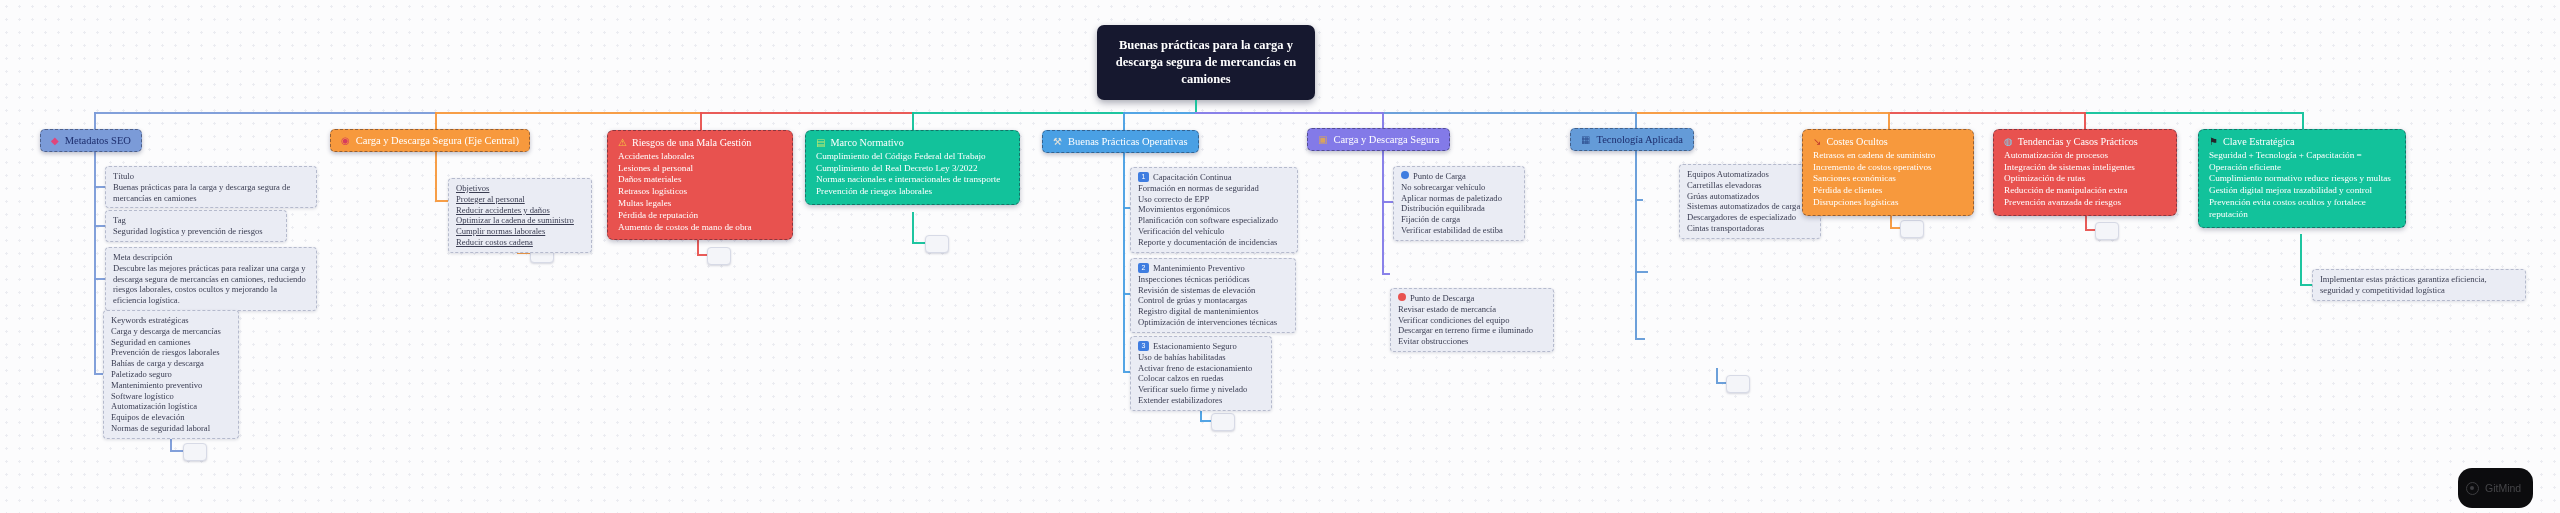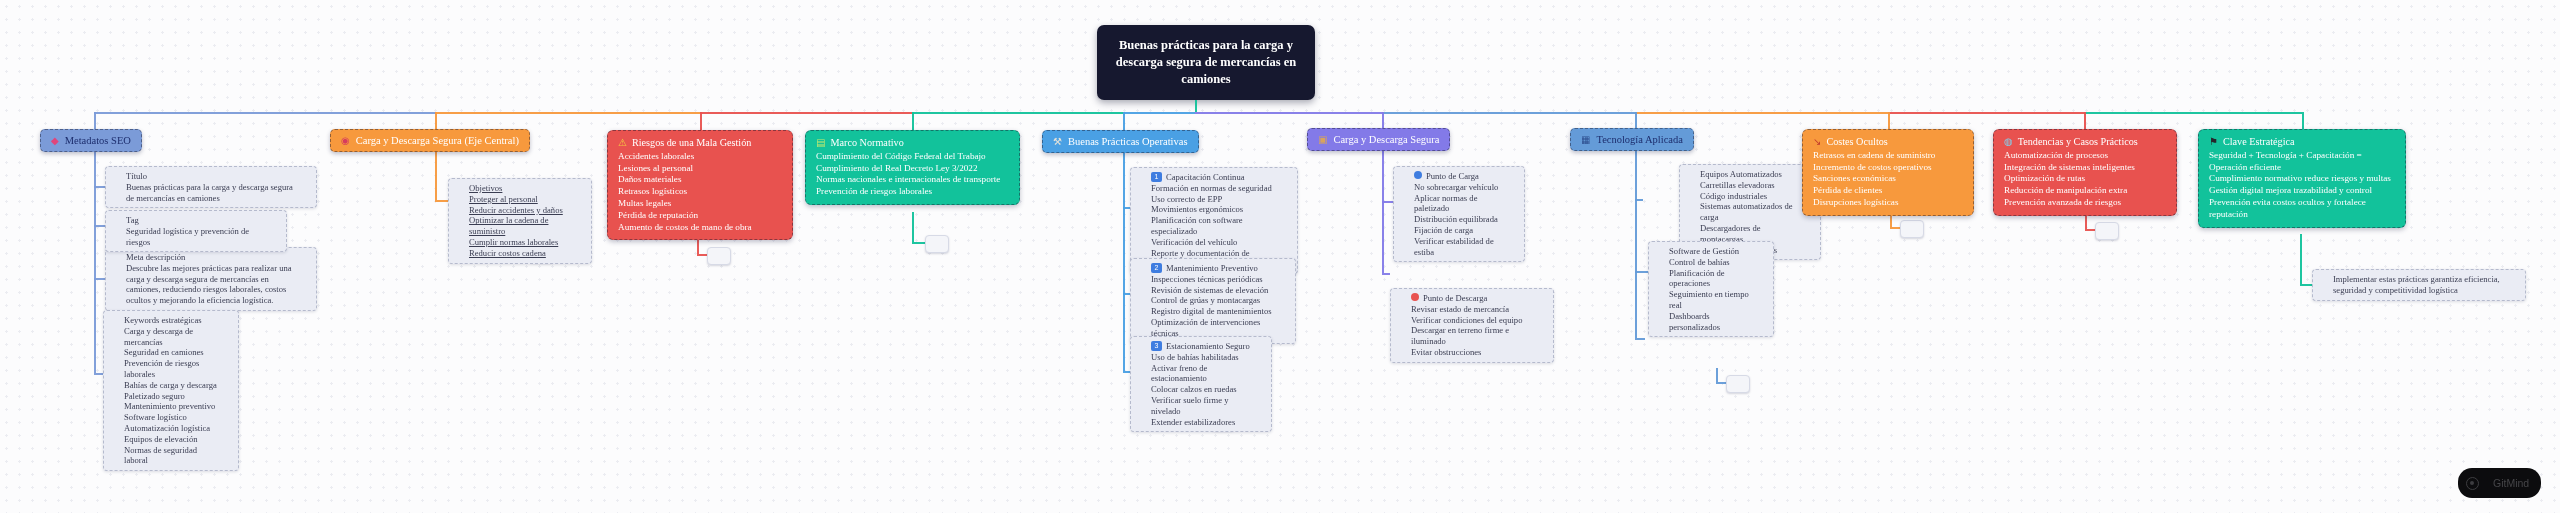--- a/index.html
+++ b/index.html
@@ -28,39 +28,39 @@
   }
   .cbox{
     position:absolute;box-sizing:border-box;color:#fff;
     font-size:9.2px;line-height:11.8px;padding:6px 10px;border-radius:6px;
     border:1px dashed rgba(25,25,45,.45);
     box-shadow:0 2px 5px rgba(35,40,75,.28);
   }
   .cbox .title-row{font-size:10.2px;display:flex;align-items:center;gap:5px;margin-bottom:2px;}
   .kid{
     position:absolute;box-sizing:border-box;background:#eaecf4;color:#3a3d52;
-    font-size:8.6px;line-height:10.8px;padding:4px 20px;border-radius:4px;
+    font-size:8.6px;line-height:10.8px;padding:4px 7px;border-radius:4px;
     border:1px dashed rgba(128,136,165,.5);
     box-shadow:0 1px 3px rgba(35,40,75,.15);
   }
   .kid .title-row{display:flex;align-items:flex-start;gap:4px;}
   .hicon,.bicon{font-family:"DejaVu Sans",sans-serif;font-size:10px;line-height:1;}
   .keycap{
     display:inline-block;min-width:9px;height:10px;line-height:10px;background:#3f7de0;color:#fff;
     border-radius:2px;font-size:7px;text-align:center;padding:0 1px;
     font-family:"Liberation Sans",sans-serif;
   }
   .dotmark{width:8px;height:8px;border-radius:50%;display:inline-block;flex:0 0 auto;}
   .empty-node{
     position:absolute;width:22px;height:16px;background:#f4f5f9;
     border:1px solid #d7dae6;border-radius:4px;box-shadow:0 1px 2px rgba(35,40,75,.18);
   }
   .watermark{
-    position:absolute;left:2458px;top:468px;height:30px;padding:0 12px 0 8px;
-    background:#0c0c0e;border-radius:14px;display:flex;align-items:center;gap:14px;
+    position:absolute;left:2458px;top:468px;height:40px;padding:0 12px 0 8px;
+    background:#0c0c0e;border-radius:14px;display:flex;align-items:center;gap:6px;
     font-family:"Liberation Sans",sans-serif;font-size:10.5px;color:#454548;
   }
   .wm-logo{width:13px;height:13px;border-radius:50%;border:1.5px solid #3d3d40;box-sizing:border-box;position:relative;}
   .wm-logo:after{content:"";position:absolute;left:3px;top:3px;width:4px;height:4px;border-radius:50%;background:#3d3d40;}
 </style>
 </head>
 <body>
 
 <div id="map">
   <div class="central">Buenas prácticas para la carga y descarga segura de mercancías en camiones</div>
@@ -248,31 +248,24 @@
     <div class="line v" style="left: 1716px; top: 368px; height: 14px; background: rgb(100, 155, 216);"></div>
     <div class="line h" style="left: 1716px; top: 382px; width: 10px; background: rgb(100, 155, 216);"></div>
     <div class="empty-node" style="left: 1726px; top: 375px;"></div>
     <div class="pill" style="left: 1570px; top: 128px; background: rgb(100, 155, 216); color: rgb(29, 46, 110);">
       <span class="hicon" style="color: rgb(46, 79, 143);">▦</span>
       <span>Tecnología Aplicada</span>
     </div>
     <div class="kid" style="left: 1643px; top: 164px; width: 142px; margin-left: 36px;">
       <div>Equipos Automatizados</div>
       <div>Carretillas elevadoras</div>
-      <div>Código industriales</div>
+      <div>Grúas automatizados</div>
       <div>Sistemas automatizados de carga</div>
-      <div>Descargadores de montacargas</div>
+      <div>Descargadores de especializado</div>
       <div>Cintas transportadoras</div>
-    </div>
-    <div class="kid" style="left: 1648px; top: 241px; width: 126px;">
-      <div>Software de Gestión</div>
-      <div>Control de bahías</div>
-      <div>Planificación de operaciones</div>
-      <div>Seguimiento en tiempo real</div>
-      <div>Dashboards personalizados</div>
     </div>
     <div class="line v" style="left: 1888px; top: 112px; height: 17px; background: rgb(247, 153, 61);"></div>
     <div class="line v" style="left: 1890px; top: 211px; height: 16px; background: rgb(247, 153, 61);"></div>
     <div class="line h" style="left: 1890px; top: 227px; width: 10px; background: rgb(247, 153, 61);"></div>
     <div class="empty-node" style="left: 1900px; top: 220px;"></div>
     <div class="cbox" style="left: 1802px; top: 129px; width: 172px; background: rgb(247, 153, 61); color: rgb(255, 255, 255);">
       <div class="title-row">
         <span class="bicon" style="color: rgb(192, 57, 43);">↘</span>
         <span>Costes Ocultos</span>
       </div>

